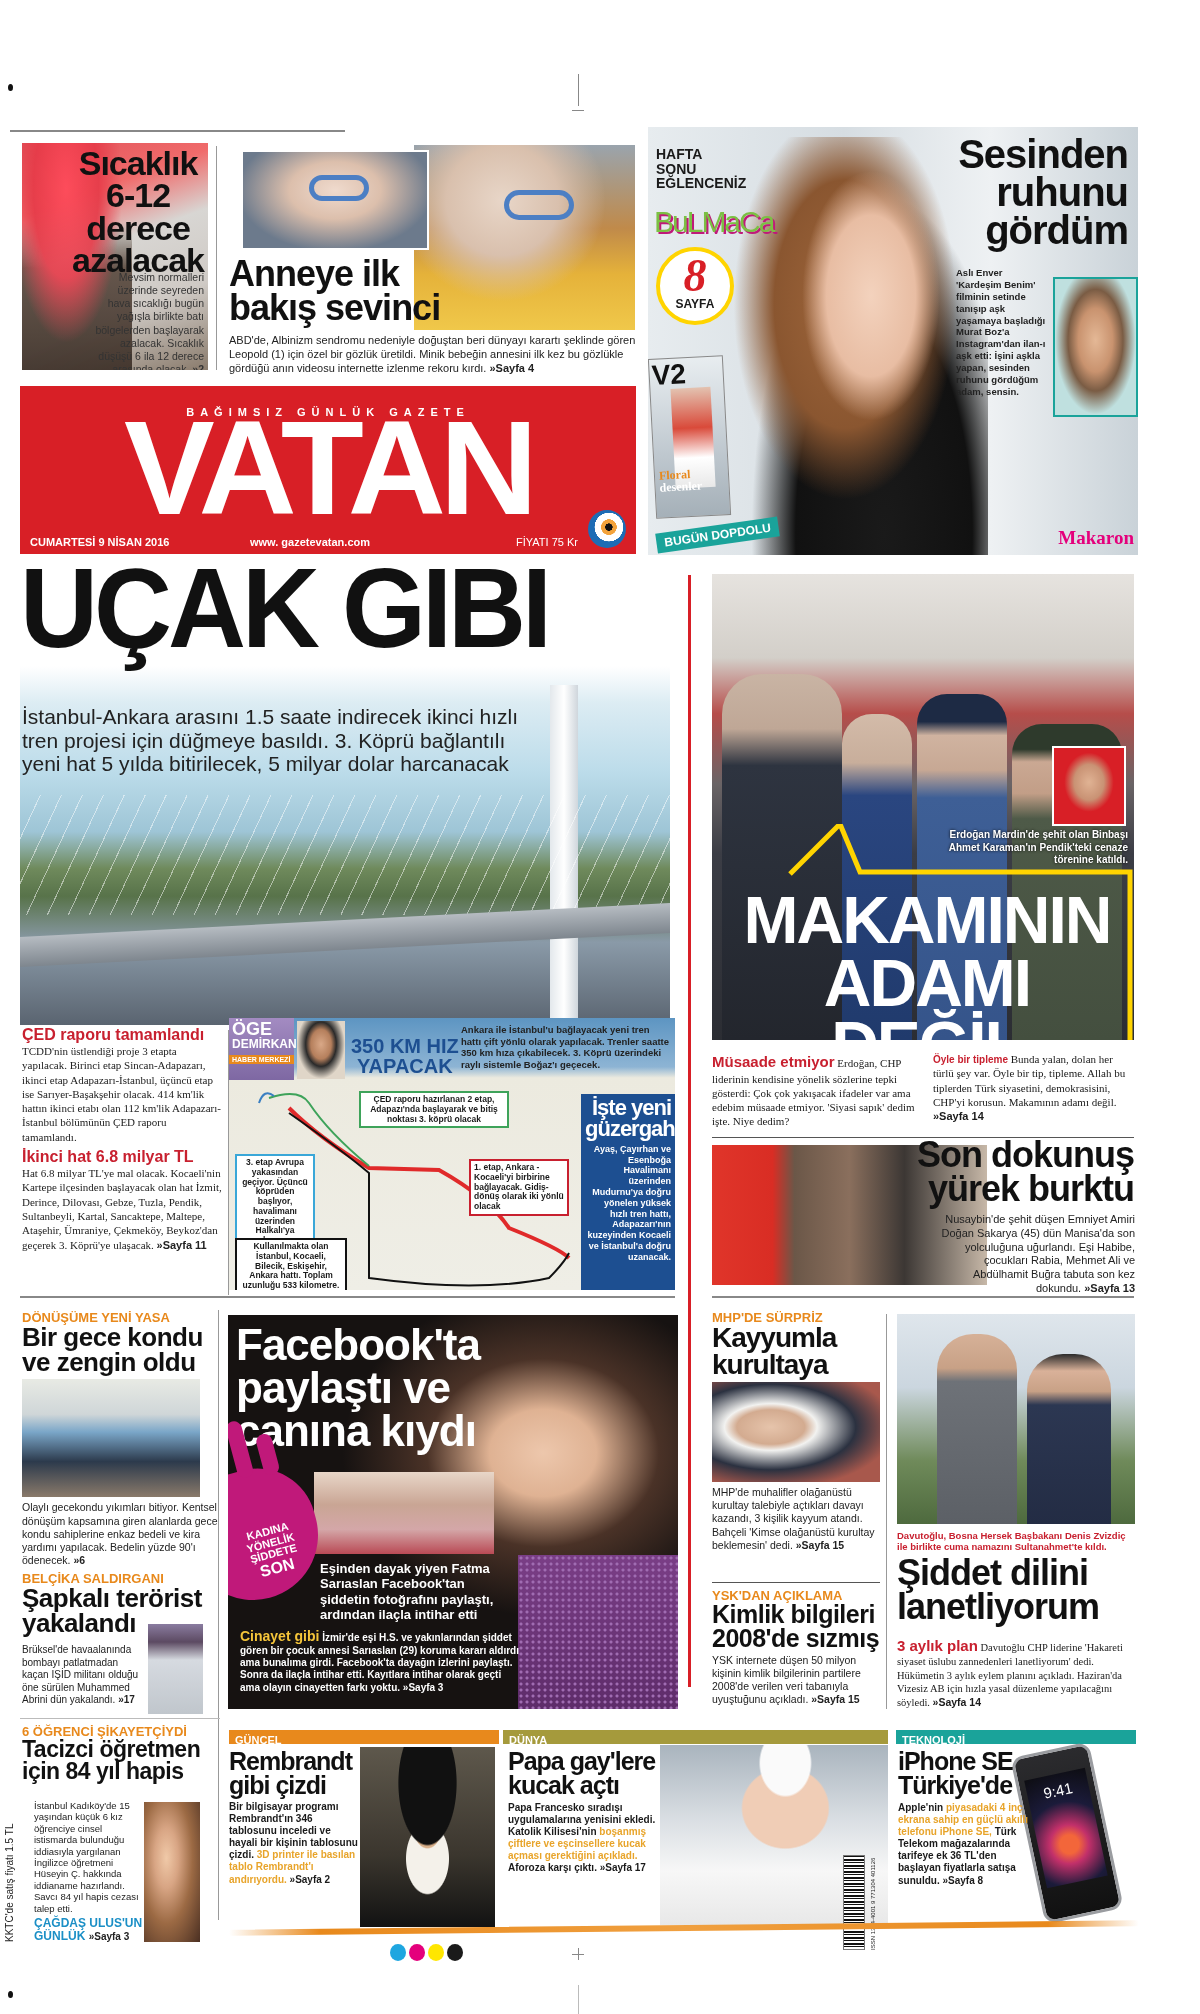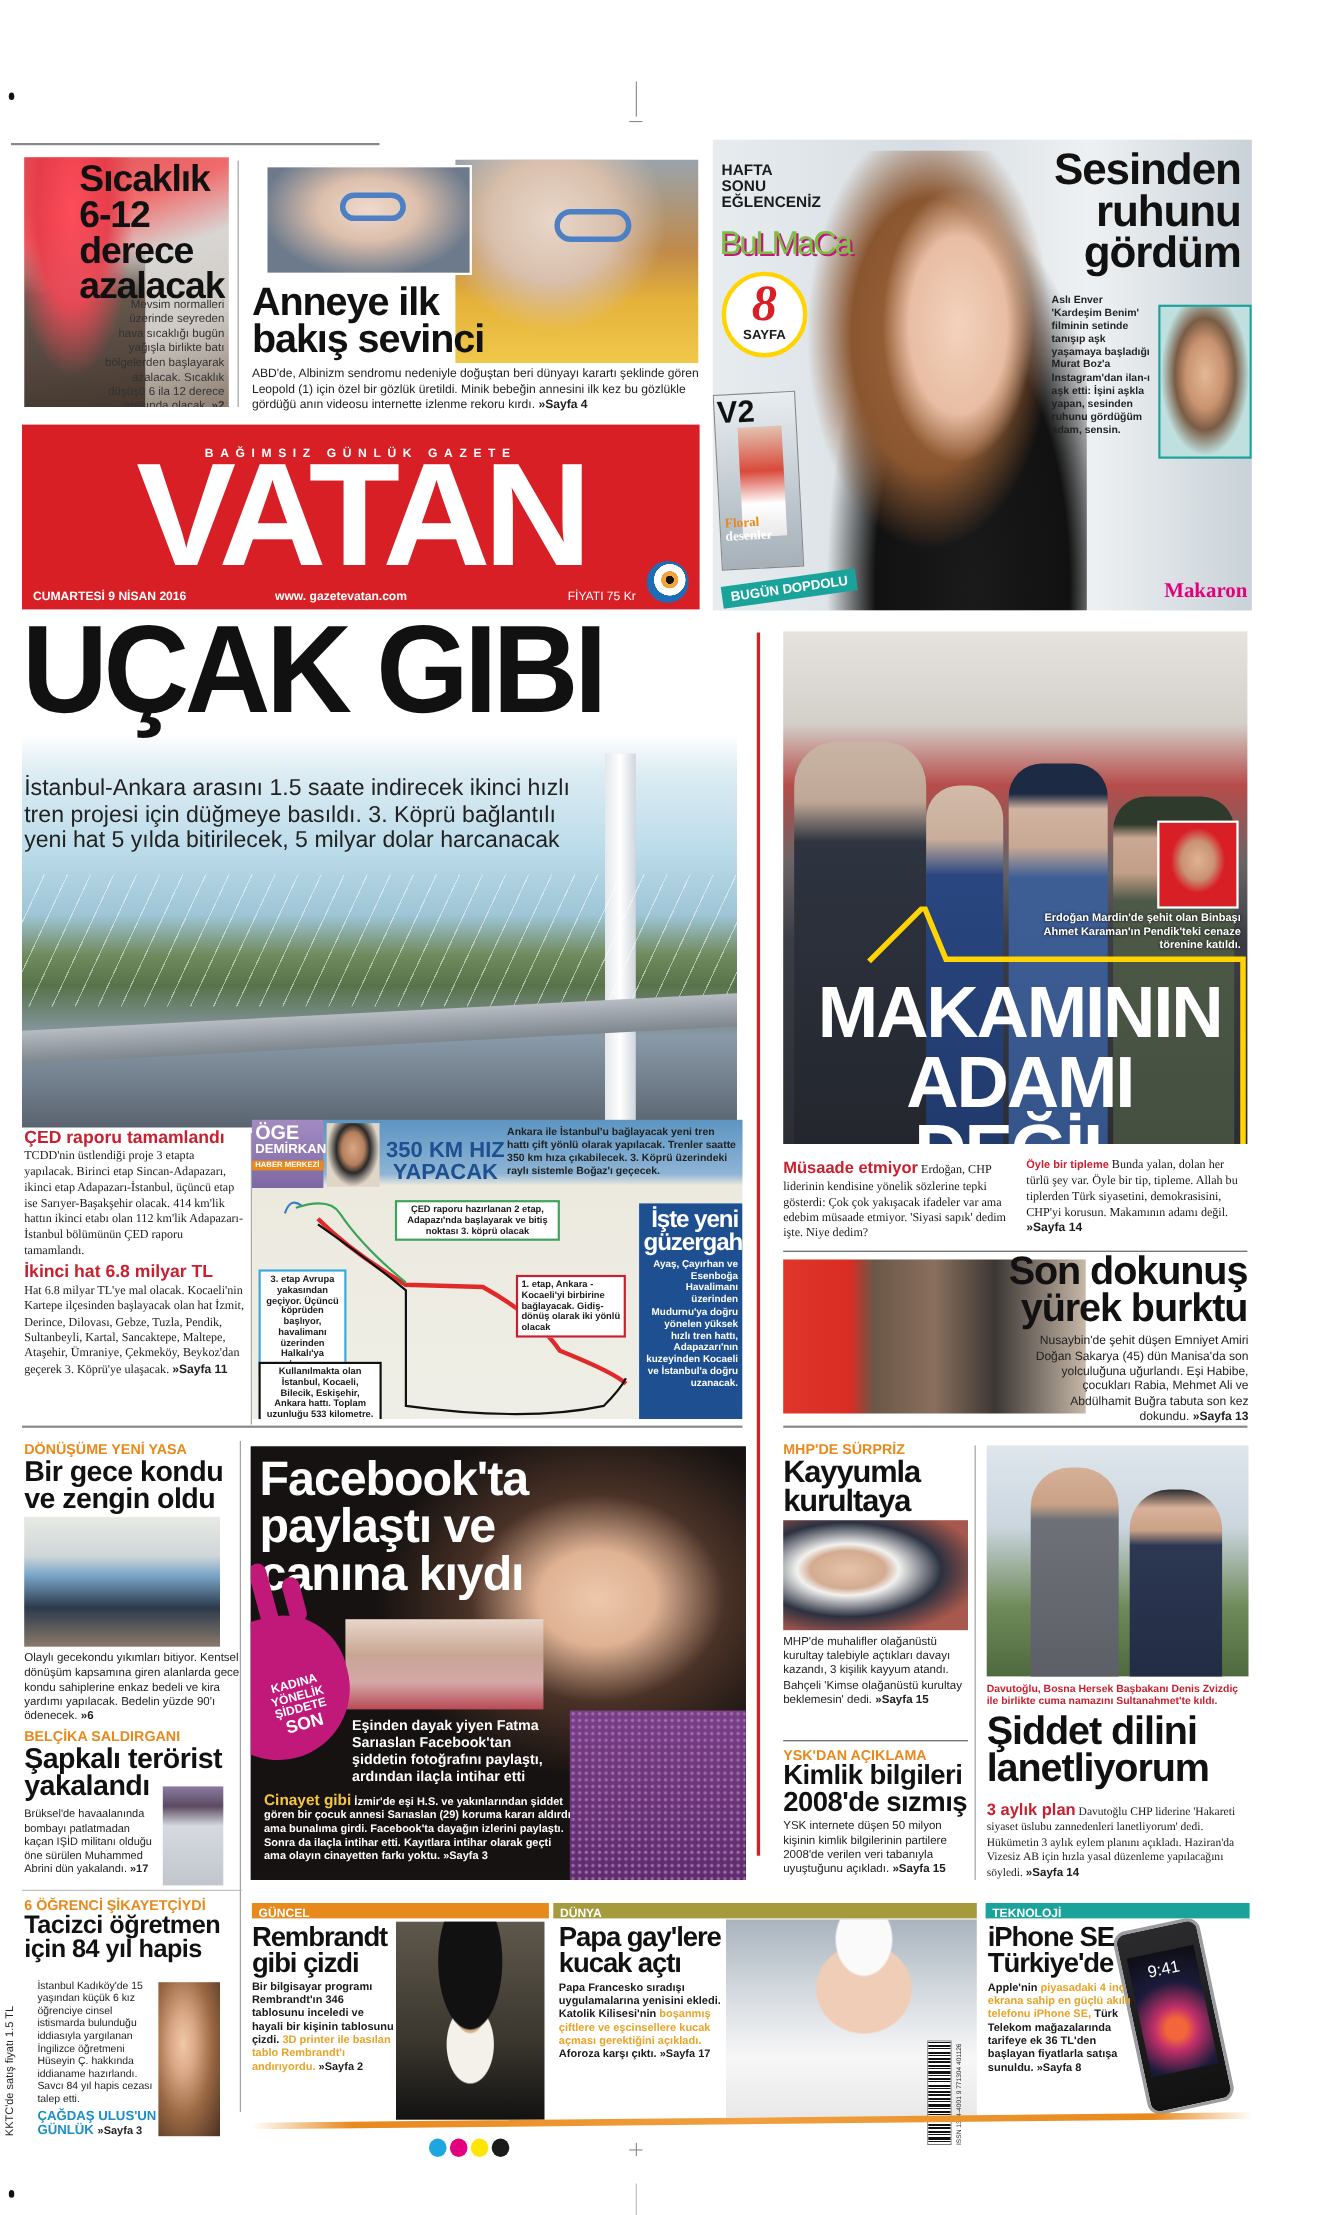--- a/index.html
+++ b/index.html
@@ -19,21 +19,21 @@
 </head>
 <body>
 
 <div class="abs" style="left:8px;top:84px;width:5px;height:7px;border-radius:50%;background:#111"></div>
 <div class="abs" style="left:578px;top:74px;width:1px;height:32px;background:#888"></div>
 <div class="abs" style="left:572px;top:110px;width:12px;height:1px;background:#888"></div>
 <div class="abs rule" style="left:10px;top:130px;width:335px"></div>
 
 <div class="abs ph" style="left:22px;top:143px;width:186px;height:227px;background:linear-gradient(160deg,#e0525a 0%,#f06b6b 25%,#d8d6d3 45%,#cfcac5 70%,#8a7b6c 100%)">
   <div class="abs" style="left:0;top:0;width:110px;height:227px;background:radial-gradient(ellipse at 40% 20%,#ff4a5a 0%,#e63a48 35%,transparent 60%),linear-gradient(180deg,transparent 35%,#5a4a3f 55%,#3b2e26 100%);opacity:.9"></div>
-  <div class="abs" style="right:4px;top:4px;text-align:left">
+  <div class="abs" style="right:4px;top:4px;text-align:center">
     <div class="hl" style="font-size:34px">Sıcaklık</div>
     <div class="hl" style="font-size:34px">6-12</div>
     <div class="hl" style="font-size:34px">derece</div>
     <div class="hl" style="font-size:34px">azalacak</div>
   </div>
   <div class="abs para" style="right:4px;top:128px;width:112px;text-align:right;font-size:10.5px;line-height:1.25;color:#333">
     <span>Mevsim normalleri üzerinde seyreden hava sıcaklığı bugün yağışla birlikte batı bölgelerden başlayarak azalacak. Sıcaklık düşüşü 6 ila 12 derece arasında olacak.</span>
     <span class="ref">»2</span>
   </div>
 </div>

